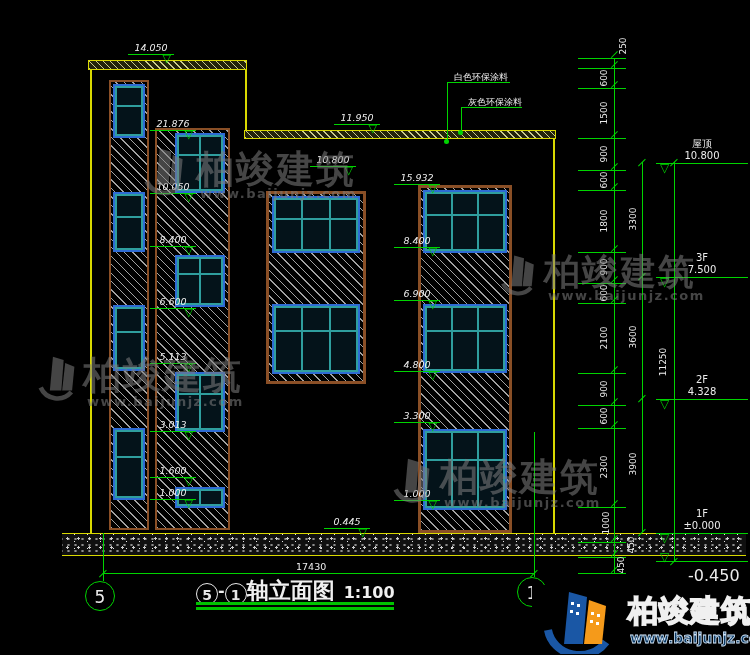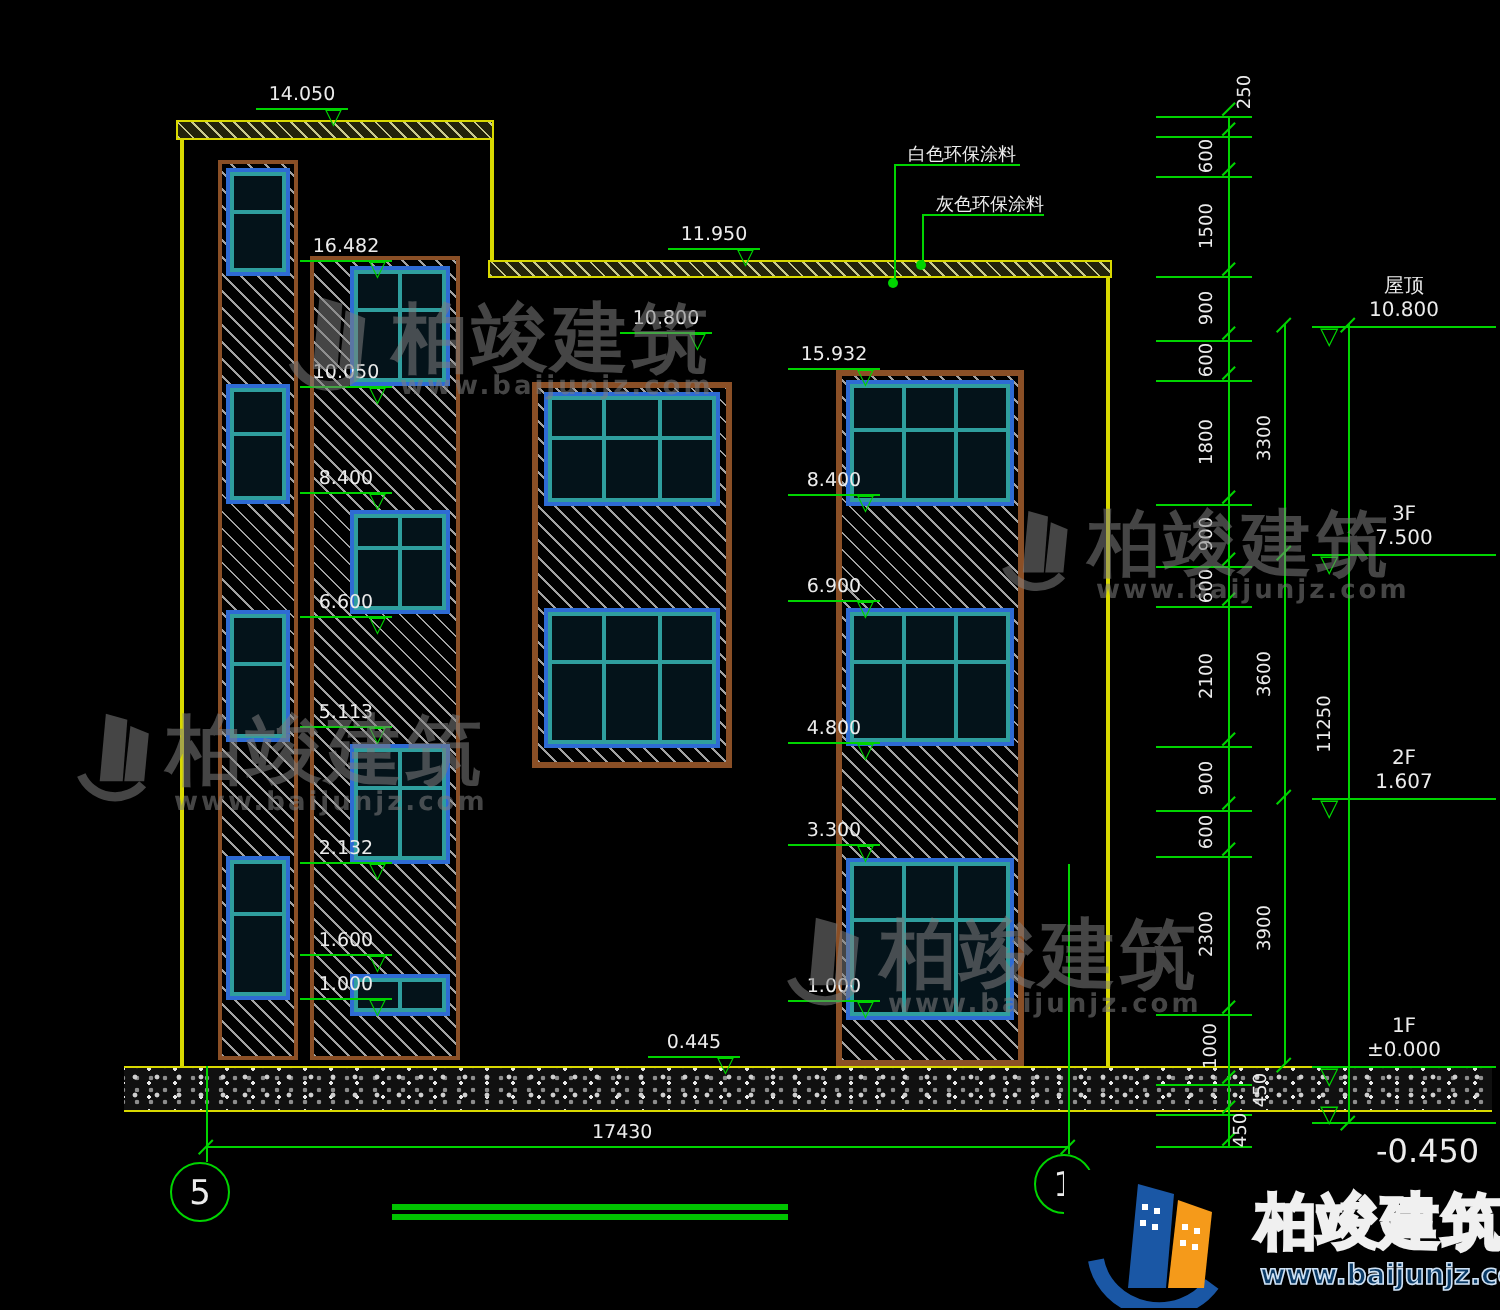--- a/index.html
+++ b/index.html
@@ -27,21 +27,21 @@
   .win .p{background:#04131a;}
   .c3{grid-template-columns:1fr 1fr 1fr;grid-template-rows:36% 1fr;}
   .c2{grid-template-columns:1fr 1fr;grid-template-rows:32% 1fr;}
   .c1{grid-template-rows:38% 1fr;}
   .cs{grid-template-columns:1fr 1fr;}
   .dl{background-image:linear-gradient(to bottom right,transparent calc(50% - .8px),#5cc9c9 calc(50% - .8px) calc(50% + .8px),transparent calc(50% + .8px));}
   .dr{background-image:linear-gradient(to bottom left,transparent calc(50% - .8px),#5cc9c9 calc(50% - .8px) calc(50% + .8px),transparent calc(50% + .8px));}
   .dx{background-image:linear-gradient(to bottom right,transparent calc(50% - .8px),#5cc9c9 calc(50% - .8px) calc(50% + .8px),transparent calc(50% + .8px)),
                        linear-gradient(to bottom left,transparent calc(50% - .8px),#5cc9c9 calc(50% - .8px) calc(50% + .8px),transparent calc(50% + .8px));}
   
-  .lvl{position:absolute;width:46px;text-align:center;color:#ececec;font-size:9.5px;line-height:10px;}
+  .lvl{position:absolute;width:46px;text-align:center;color:#ececec;font-size:9.5px;line-height:10px;font-style:italic;}
   .lvl .ln{display:block;height:1px;background:#00d400;margin-top:1px;}
   .lvl .tri{position:absolute;right:3px;top:10px;color:#00d400;font-size:11px;line-height:11px;}
   
   .flr{position:absolute;width:92px;text-align:center;color:#ececec;font-size:10px;line-height:12px;}
   .flr .ln{display:block;height:1px;background:#00d400;margin-top:1px;}
   .flr .tri{position:absolute;left:4px;top:24px;color:#00d400;font-size:12px;line-height:12px;}
   
   .ext{position:absolute;left:578px;width:48px;height:1px;background:#00d400;}
   .ext::after{content:"";position:absolute;left:32px;top:-4px;width:9px;height:1.4px;background:#00d400;transform:rotate(-45deg);}
   .tick{position:absolute;width:10px;height:1.4px;background:#00d400;transform:rotate(-45deg);}
@@ -160,26 +160,26 @@
       <div class="p dl"></div>
       <div class="p"></div>
       <div class="p dr"></div>
     </div>
 
   <div class="lvl" style="left:128px;top:43px;"><span>14.050</span><span class="ln"></span><span class="tri">▽</span></div>
   <div class="lvl" style="left:334px;top:113px;"><span>11.950</span><span class="ln"></span><span class="tri">▽</span></div>
   <div class="lvl" style="left:310px;top:155px;"><span>10.800</span><span class="ln"></span><span class="tri">▽</span></div>
   <div class="lvl" style="left:324px;top:517px;"><span>0.445</span><span class="ln"></span><span class="tri">▽</span></div>
 
-  <div class="lvl" style="left:150px;top:119px;"><span>16.482</span><span class="ln"></span><span class="tri">▽</span></div>
+  <div class="lvl" style="left:150px;top:119px;"><span>21.876</span><span class="ln"></span><span class="tri">▽</span></div>
   <div class="lvl" style="left:150px;top:182px;"><span>10.050</span><span class="ln"></span><span class="tri">▽</span></div>
   <div class="lvl" style="left:150px;top:235px;"><span>8.400</span><span class="ln"></span><span class="tri">▽</span></div>
   <div class="lvl" style="left:150px;top:297px;"><span>6.600</span><span class="ln"></span><span class="tri">▽</span></div>
   <div class="lvl" style="left:150px;top:352px;"><span>5.113</span><span class="ln"></span><span class="tri">▽</span></div>
-  <div class="lvl" style="left:150px;top:420px;"><span>2.132</span><span class="ln"></span><span class="tri">▽</span></div>
+  <div class="lvl" style="left:150px;top:420px;"><span>3.013</span><span class="ln"></span><span class="tri">▽</span></div>
   <div class="lvl" style="left:150px;top:466px;"><span>1.600</span><span class="ln"></span><span class="tri">▽</span></div>
   <div class="lvl" style="left:150px;top:488px;"><span>1.000</span><span class="ln"></span><span class="tri">▽</span></div>
 
   <div class="lvl" style="left:394px;top:173px;"><span>15.932</span><span class="ln"></span><span class="tri">▽</span></div>
   <div class="lvl" style="left:394px;top:236px;"><span>8.400</span><span class="ln"></span><span class="tri">▽</span></div>
   <div class="lvl" style="left:394px;top:289px;"><span>6.900</span><span class="ln"></span><span class="tri">▽</span></div>
   <div class="lvl" style="left:394px;top:360px;"><span>4.800</span><span class="ln"></span><span class="tri">▽</span></div>
   <div class="lvl" style="left:394px;top:411px;"><span>3.300</span><span class="ln"></span><span class="tri">▽</span></div>
   <div class="lvl" style="left:394px;top:489px;"><span>1.000</span><span class="ln"></span><span class="tri">▽</span></div>
 
@@ -236,35 +236,38 @@
 
   <div class="tick" style="left:637px;top:162px;"></div>
   <div class="tick" style="left:637px;top:276px;"></div>
   <div class="tick" style="left:637px;top:398px;"></div>
   <div class="tick" style="left:637px;top:532px;"></div>
   <div class="tick" style="left:669px;top:162px;"></div>
   <div class="tick" style="left:669px;top:561px;"></div>
 
   <div class="flr" style="left:656px;top:138px;"><span>屋顶</span><br><span>10.800</span><span class="ln"></span><span class="tri">▽</span></div>
   <div class="flr" style="left:656px;top:252px;"><span>3F</span><br><span>7.500</span><span class="ln"></span><span class="tri">▽</span></div>
-  <div class="flr" style="left:656px;top:374px;"><span>2F</span><br><span>1.607</span><span class="ln"></span><span class="tri">▽</span></div>
+  <div class="flr" style="left:656px;top:374px;"><span>2F</span><br><span>4.328</span><span class="ln"></span><span class="tri">▽</span></div>
   <div class="flr" style="left:656px;top:508px;"><span>1F</span><br><span>±0.000</span><span class="ln"></span><span class="tri">▽</span></div>
   <div class="hl" style="left:656px;top:561px;width:92px;"></div>
   <span class="tri" style="position:absolute;left:660px;top:550px;color:#00d400;font-size:12px;">▽</span>
   <div class="txt" style="left:688px;top:566px;font-size:16px;">-0.450</div>
 
   <div class="vl" style="left:103px;top:533px;height:48px;"></div>
   <div class="vl" style="left:534px;top:432px;height:145px;"></div>
   <div class="hl" style="left:103px;top:573px;width:431px;"></div>
   <div class="tick" style="left:98px;top:573px;"></div>
   <div class="tick" style="left:529px;top:573px;"></div>
   <div class="txt" style="left:296px;top:561px;font-size:9.5px;">17430</div>
   <div class="bub" style="left:85px;top:581px;"><span>5</span></div>
   <div class="bub" style="left:517px;top:577px;"><span>1</span></div>
 
+  <div style="position:absolute;left:196px;top:576px;color:#f0f0f0;">
+    <span class="tc">5</span><span style="font-weight:bold;font-size:16px;vertical-align:4px;">-</span><span class="tc">1</span><span style="font-size:22px;font-weight:bold;vertical-align:2px;">轴立面图</span><span style="font-size:16px;font-weight:bold;margin-left:9px;vertical-align:2px;">1:100</span>
+  </div>
   <div class="titlebar" style="left:196px;top:602px;width:198px;"></div>
   <div class="titlebar" style="left:196px;top:607px;width:198px;"></div>
 
   <div class="wm" style="left:138px;top:142px;">
     <svg width="50" height="54" viewBox="0 0 60 66">
         <path d="M10 48 A24 24 0 0 0 50 54" fill="none" stroke="#7e7e7e" stroke-width="6"></path>
         <polygon points="22,52 26,8 40,12 37,52" fill="#7e7e7e"></polygon>
         <polygon points="38,52 42,16 54,21 51,52" fill="#7e7e7e"></polygon>
       </svg>
     <span class="big" style="position:absolute;left:58px;top:2px;">柏竣建筑</span>

